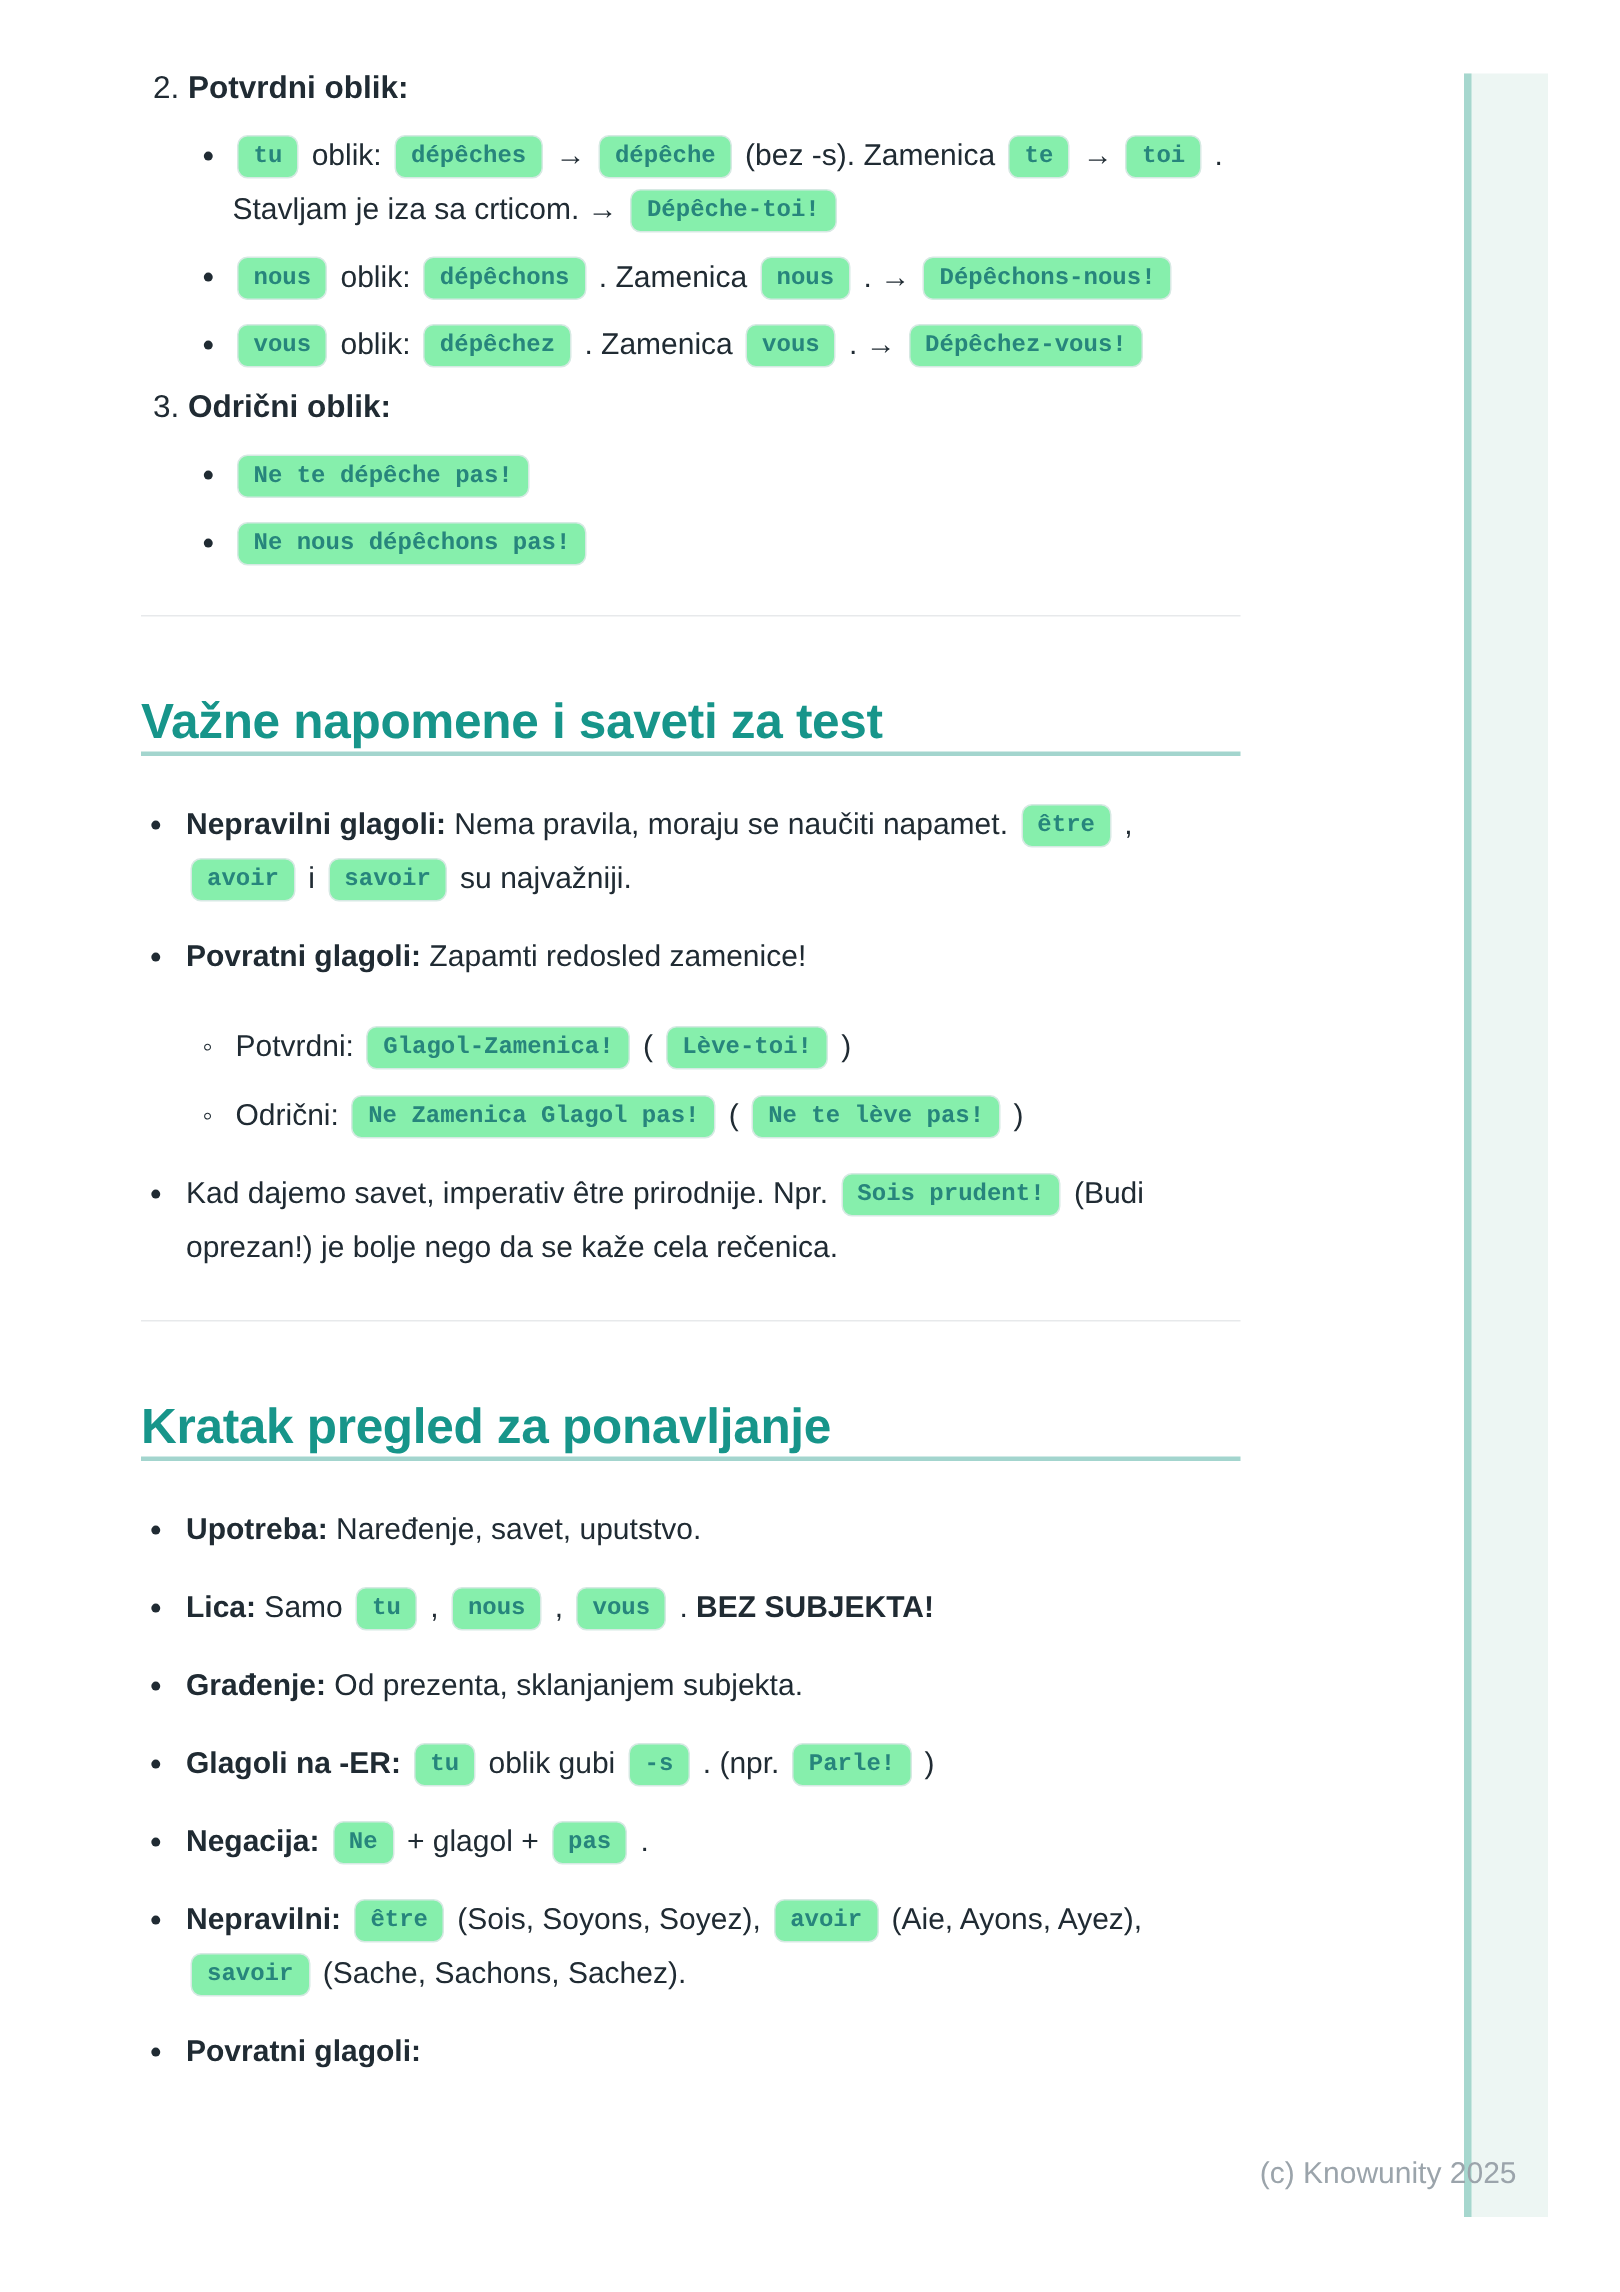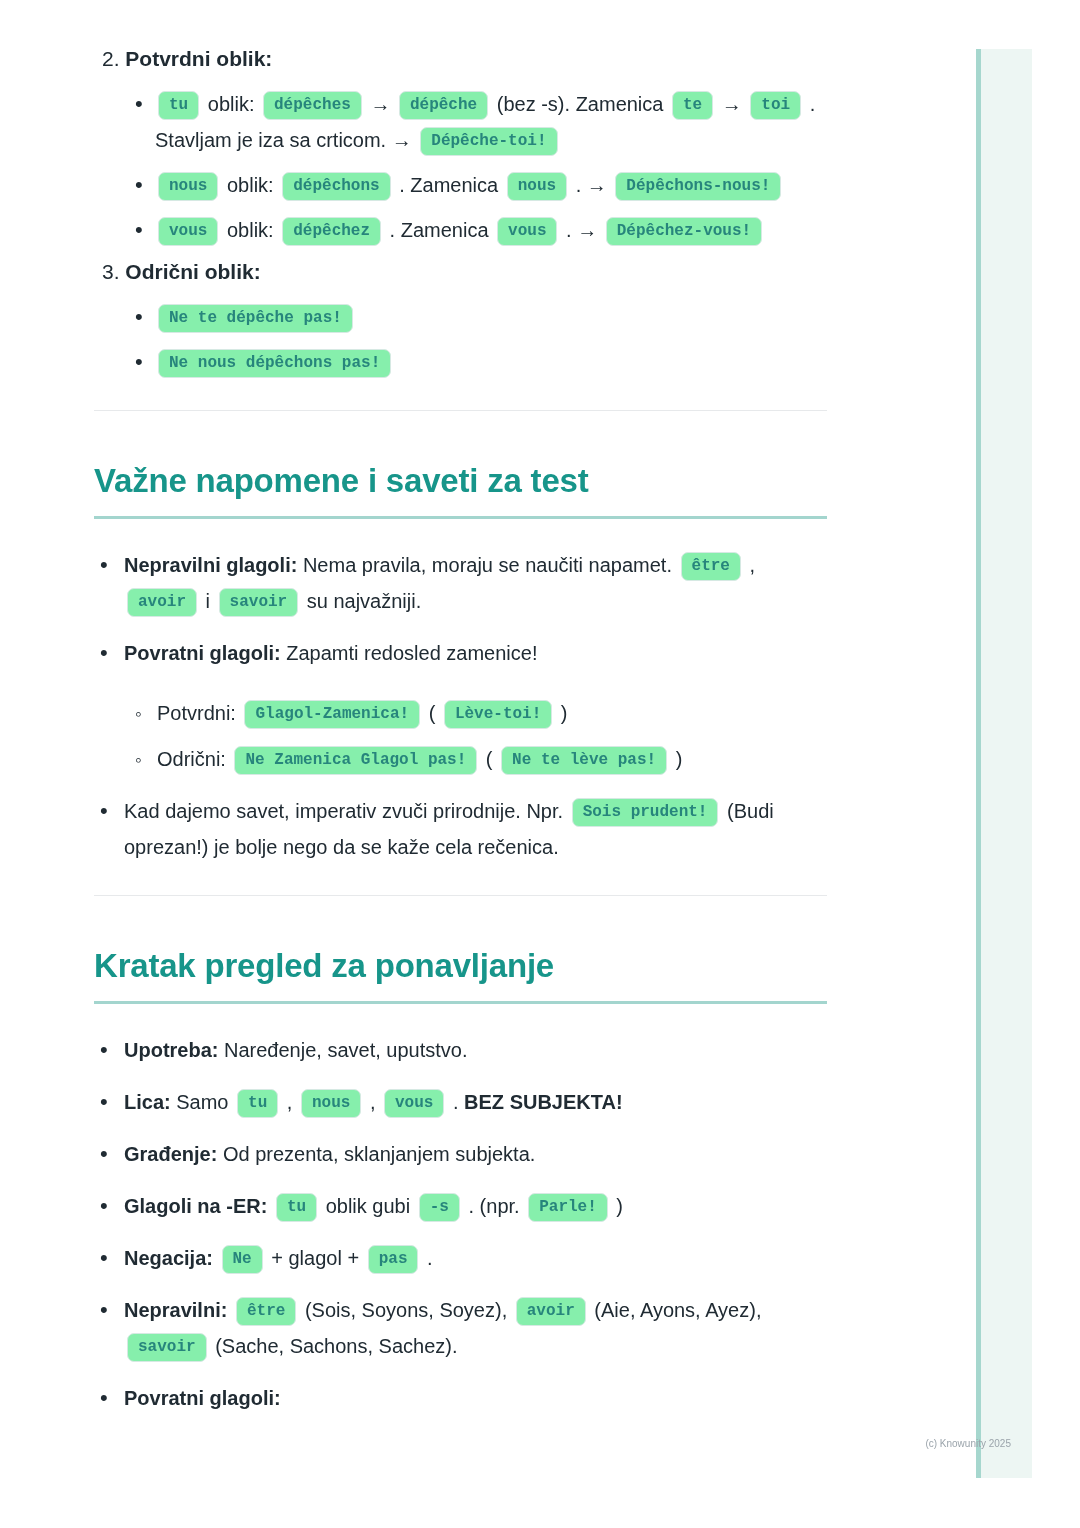--- a/index.html
+++ b/index.html
@@ -94,40 +94,39 @@
     border-top: 1px solid #e7e9eb;
     margin: 30px 0 0 0;
   }
   h2.section-heading {
     margin-top: 50px;
     font-size: 33px;
     line-height: 40px;
     font-weight: 700;
     color: #17958a;
     letter-spacing: -0.2px;
-    padding-bottom: 15px;
     border-bottom: 3px solid #a3d5ce;
   }
   
   .scroll-strip {
     position: absolute;
     left: 976px;
     top: 49px;
     width: 56px;
     height: 1429px;
     background: #edf6f3;
     border-left: 5px solid #a6d7ce;
     z-index: 1;
   }
   
   .watermark {
     position: absolute;
     top: 1438px;
     right: 69px;
-    font-size: 10px;
+    font-size: 20px;
     color: #9ba4ab;
     z-index: 2;
   }
 </style>
 </head>
 <body>
 
 <main class="content" id="content">
     <div class="num-item"><span class="num">2. </span><span class="num-title">Potvrdni oblik:</span></div>
     <ul class="lvl1-indent">
@@ -141,21 +140,21 @@
       <li><span class="code">Ne nous dépêchons pas!</span></li>
     </ul>
     <hr class="divider">
     <h2 class="section-heading">Važne napomene i saveti za test</h2>
     <ul class="lvl1">
       <li><strong class="lead">Nepravilni glagoli:</strong><span> Nema pravila, moraju se naučiti napamet. </span><span class="code">être</span><span> , </span><span class="code">avoir</span><span> i </span><span class="code">savoir</span><span> su najvažniji.</span></li>
       <li><strong class="lead">Povratni glagoli:</strong><span> Zapamti redosled zamenice!</span><ul class="lvl2">
           <li><span>Potvrdni: </span><span class="code">Glagol-Zamenica!</span><span> ( </span><span class="code">Lève-toi!</span><span> )</span></li>
           <li><span>Odrični: </span><span class="code">Ne Zamenica Glagol pas!</span><span> ( </span><span class="code">Ne te lève pas!</span><span> )</span></li>
         </ul></li>
-      <li><span>Kad dajemo savet, imperativ zvuči prirodnije. Npr. </span><span class="code">Sois prudent!</span><span> (Budi oprezan!) je bolje nego da se kaže cela rečenica.</span></li>
+      <li><span>Kad dajemo savet, imperativ être prirodnije. Npr. </span><span class="code">Sois prudent!</span><span> (Budi oprezan!) je bolje nego da se kaže cela rečenica.</span></li>
     </ul>
     <hr class="divider">
     <h2 class="section-heading">Kratak pregled za ponavljanje</h2>
     <ul class="lvl1">
       <li><strong class="lead">Upotreba:</strong><span> Naređenje, savet, uputstvo.</span></li>
       <li><strong class="lead">Lica:</strong><span> Samo </span><span class="code">tu</span><span> , </span><span class="code">nous</span><span> , </span><span class="code">vous</span><span> . </span><strong class="lead">BEZ SUBJEKTA!</strong></li>
       <li><strong class="lead">Građenje:</strong><span> Od prezenta, sklanjanjem subjekta.</span></li>
       <li><strong class="lead">Glagoli na -ER:</strong><span> </span><span class="code">tu</span><span> oblik gubi </span><span class="code">-s</span><span> . (npr. </span><span class="code">Parle!</span><span> )</span></li>
       <li><strong class="lead">Negacija:</strong><span> </span><span class="code">Ne</span><span> + glagol + </span><span class="code">pas</span><span> .</span></li>
       <li><strong class="lead">Nepravilni:</strong><span> </span><span class="code">être</span><span> (Sois, Soyons, Soyez), </span><span class="code">avoir</span><span> (Aie, Ayons, Ayez), </span><span class="code">savoir</span><span> (Sache, Sachons, Sachez).</span></li>

